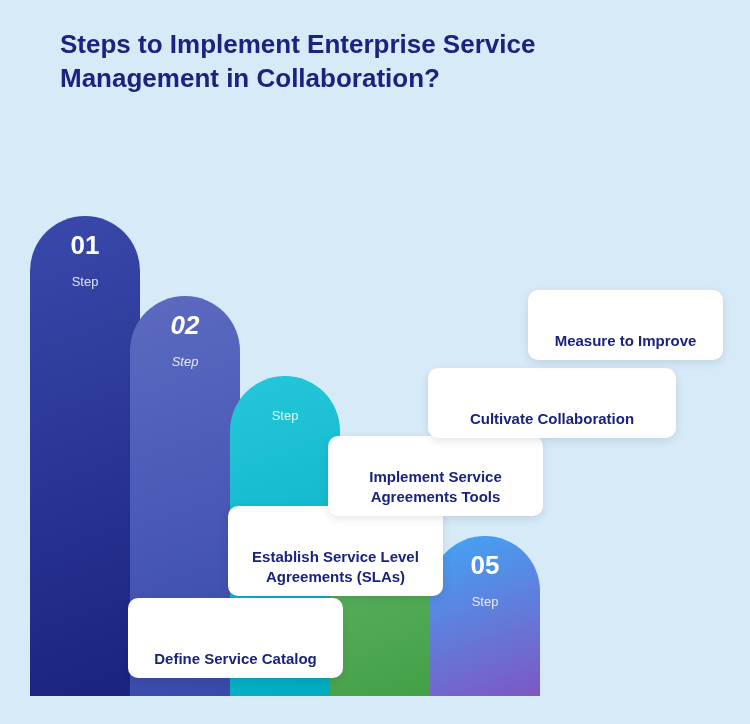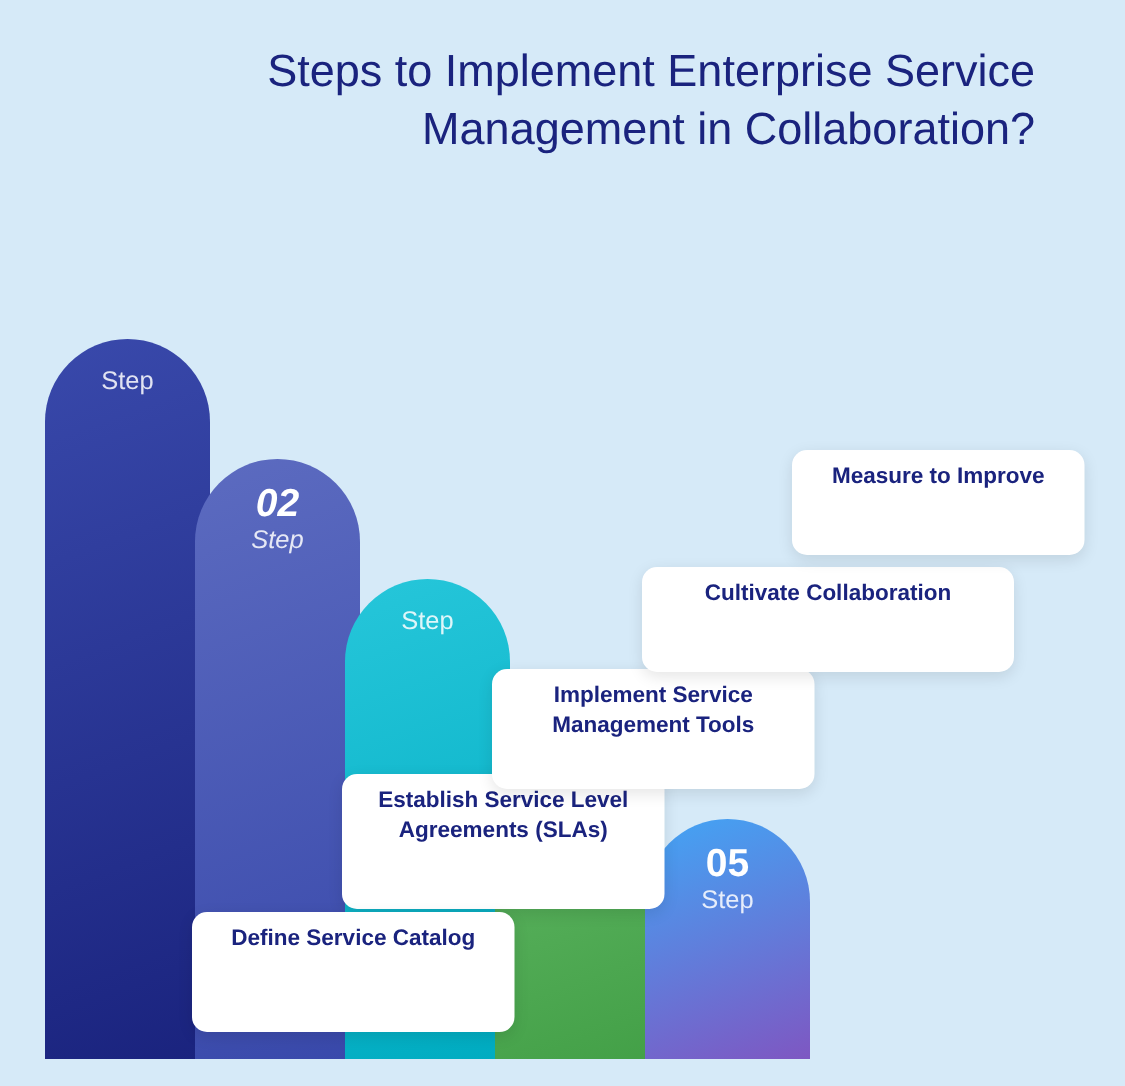--- a/index.html
+++ b/index.html
@@ -6,25 +6,25 @@
     body {
       width: 750px;
       height: 724px;
       background: #d6eaf8;
       font-family: 'Segoe UI', Arial, sans-serif;
       overflow: hidden;
       position: relative;
     }
 
     .page-title {
-      text-align: right;
+      text-align: left;
       padding: 28px 60px 10px;
       color: #1a237e;
-      font-size: 30px;
-      font-weight: 400;
+      font-size: 26px;
+      font-weight: 700;
       line-height: 1.3;
     }
 
     .staircase-container {
       position: relative;
       width: 750px;
       height: 580px;
       margin-top: 10px;
     }
 
@@ -92,34 +92,34 @@
 
     .arch-num-text {
       font-size: 26px;
       font-weight: 800;
       color: white;
       display: block;
       line-height: 1;
     }
 
     .arch-step-text {
-      font-size: 17px;
+      font-size: 13px;
       color: rgba(255,255,255,0.85);
       font-weight: 500;
       display: block;
-      margin-top: 2px;
+      margin-top: 16px;
     }
 
     
     .label-box {
       position: absolute;
       background: white;
       border-radius: 10px;
       display: flex;
-      align-items: flex-start;
+      align-items: flex-end;
       justify-content: center;
       text-align: center;
       box-shadow: 0 3px 10px rgba(0,0,0,0.1);
       padding: 8px 15px;
     }
 
     .label-box span {
       font-size: 15px;
       font-weight: 700;
       color: #1a237e;
@@ -173,20 +173,21 @@
 
 <h1 class="page-title">
   <span>Steps to Implement Enterprise Service</span><br>
   <span>Management in Collaboration?</span>
 </h1>
 
 <div class="staircase-container">
 
   <div class="arch-1">
     <div class="arch-number">
+      <span class="arch-num-text">01</span>
       <span class="arch-step-text">Step</span>
     </div>
   </div>
 
   <div class="arch-2">
     <div class="arch-number">
       <span class="arch-num-text">02</span>
       <span class="arch-step-text">Step</span>
     </div>
   </div>
@@ -213,21 +214,21 @@
 
   <div class="label-box label-2">
     <span>Establish Service Level Agreements (SLAs)</span>
   </div>
 
   <div class="label-box label-1">
     <span>Define Service Catalog</span>
   </div>
 
   <div class="label-box label-3">
-    <span>Implement Service Management Tools</span>
+    <span>Implement Service Agreements Tools</span>
   </div>
 
   <div class="label-box label-4">
     <span>Cultivate Collaboration</span>
   </div>
 
   <div class="label-box label-5">
     <span>Measure to Improve</span>
   </div>
 

